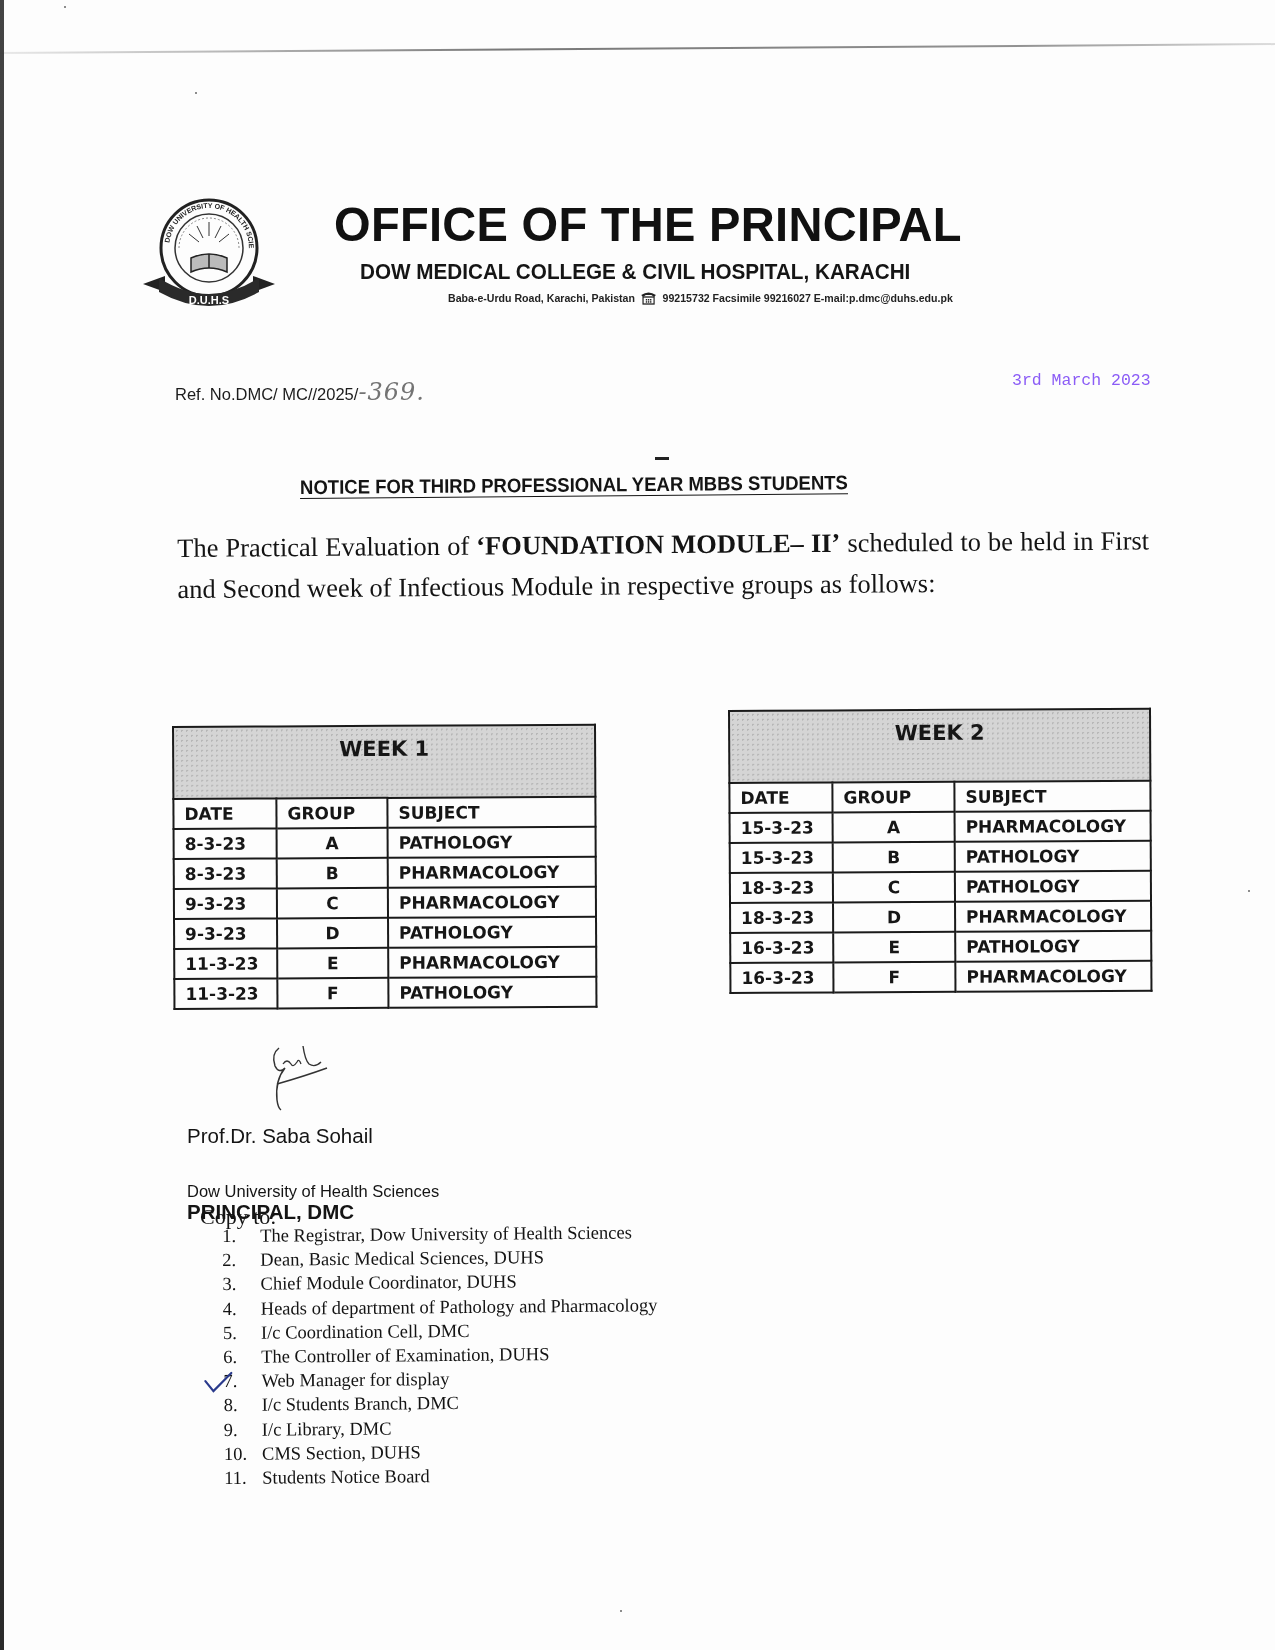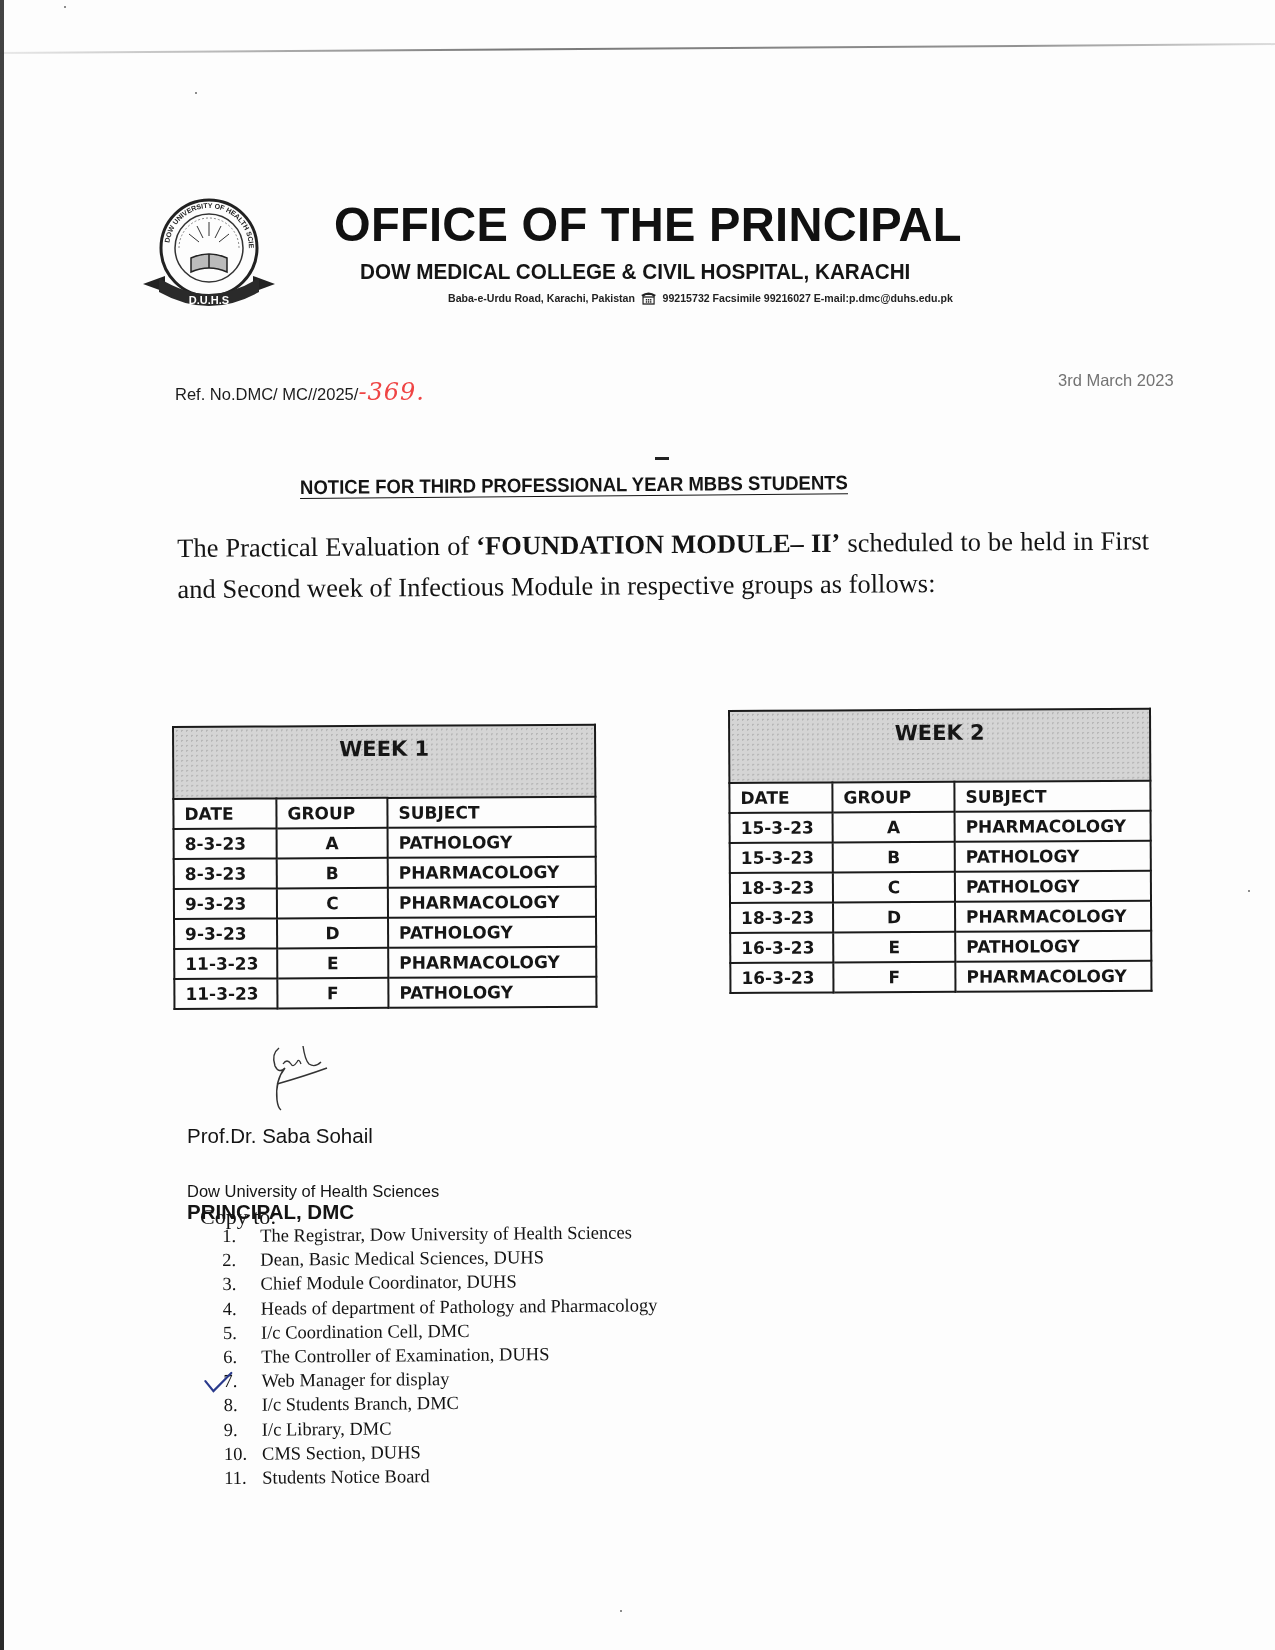--- a/index.html
+++ b/index.html
@@ -8,22 +8,22 @@
   .edge-left { left:0; top:0; width:4px; height:1650px; background:linear-gradient(#444,#2a2a2a); }
   .scan-line { left:0; top:52px; width:1275px; height:2px; background:linear-gradient(90deg, rgba(60,60,60,0.1), rgba(30,30,30,0.6) 40%, rgba(40,40,40,0.5) 80%, rgba(90,90,90,0.2)); transform:rotate(-0.4deg); transform-origin:left; }
 
   .logo { left:135px; top:192px; width:148px; height:128px; }
   .title { left:334px; top:196px; font-family:"Liberation Sans", sans-serif; font-weight:bold; font-size:49px; letter-spacing:0.3px; color:#111; white-space:nowrap; transform:scaleX(0.96); transform-origin:left; }
   .subtitle { left:360px; top:259px; font-family:"Liberation Sans", sans-serif; font-weight:bold; font-size:22px; color:#151515; white-space:nowrap; transform:scaleX(0.94); transform-origin:left; }
   .address { left:448px; top:291px; font-family:"Liberation Sans", sans-serif; font-size:11.5px; font-weight:bold; color:#222; white-space:nowrap; display:flex; align-items:center; gap:6px; transform:scaleX(0.92); transform-origin:left; }
   .phone-icon { width:18px; height:14px; display:inline-block; }
 
   .ref { left:175px; top:378px; font-family:"Liberation Sans", sans-serif; font-size:16.5px; white-space:nowrap; color:#1c1c1c; }
-  .ref-hand { font-family:"DejaVu Serif", serif; font-style:italic; font-size:24px; color:#ef4444; letter-spacing:1px; }
-  .date { left:1058px; top:371px; font-family:Liberation Sans, sans-serif; font-size:16.5px; color:#737373; white-space:nowrap; }
+  .ref-hand { font-family:"DejaVu Serif", serif; font-style:italic; font-size:24px; color:#737373; letter-spacing:1px; }
+  .date { left:1012px; top:371px; font-family:Liberation Mono, monospace; font-size:16.5px; color:#8b5cf6; white-space:nowrap; }
   .dash-mark { left:655px; top:457px; width:14px; height:3px; background:#222; }
 
   .notice-heading { left:300px; top:476px; font-family:"Liberation Sans", sans-serif; font-weight:bold; font-size:19.5px; text-decoration:underline; text-underline-offset:4px; white-space:nowrap; transform:rotate(-0.5deg) scaleX(0.95); transform-origin:left; }
 
   .para { left:177px; top:528px; width:972px; font-family:"Liberation Serif", serif; font-size:26.5px; line-height:41px; text-align:justify; text-align-last:left; color:#141414; transform:rotate(-0.45deg); transform-origin:left top; }
   .para b { font-weight:bold; }
 
   table.sched { position:absolute; border-collapse:collapse; font-family:"DejaVu Sans", sans-serif; font-weight:bold; font-size:17px; color:#161616; }
   table.sched td, table.sched th { border:2px solid #1a1a1a; padding:0 10px; height:28px; text-align:left; white-space:nowrap; }
   table.sched th.week { height:60px; background:#d5d5d5; font-size:21px; text-align:center; vertical-align:top; padding-top:10px; background-image:radial-gradient(rgba(120,120,120,0.35) 1px, transparent 1px); background-size:5px 5px; }

